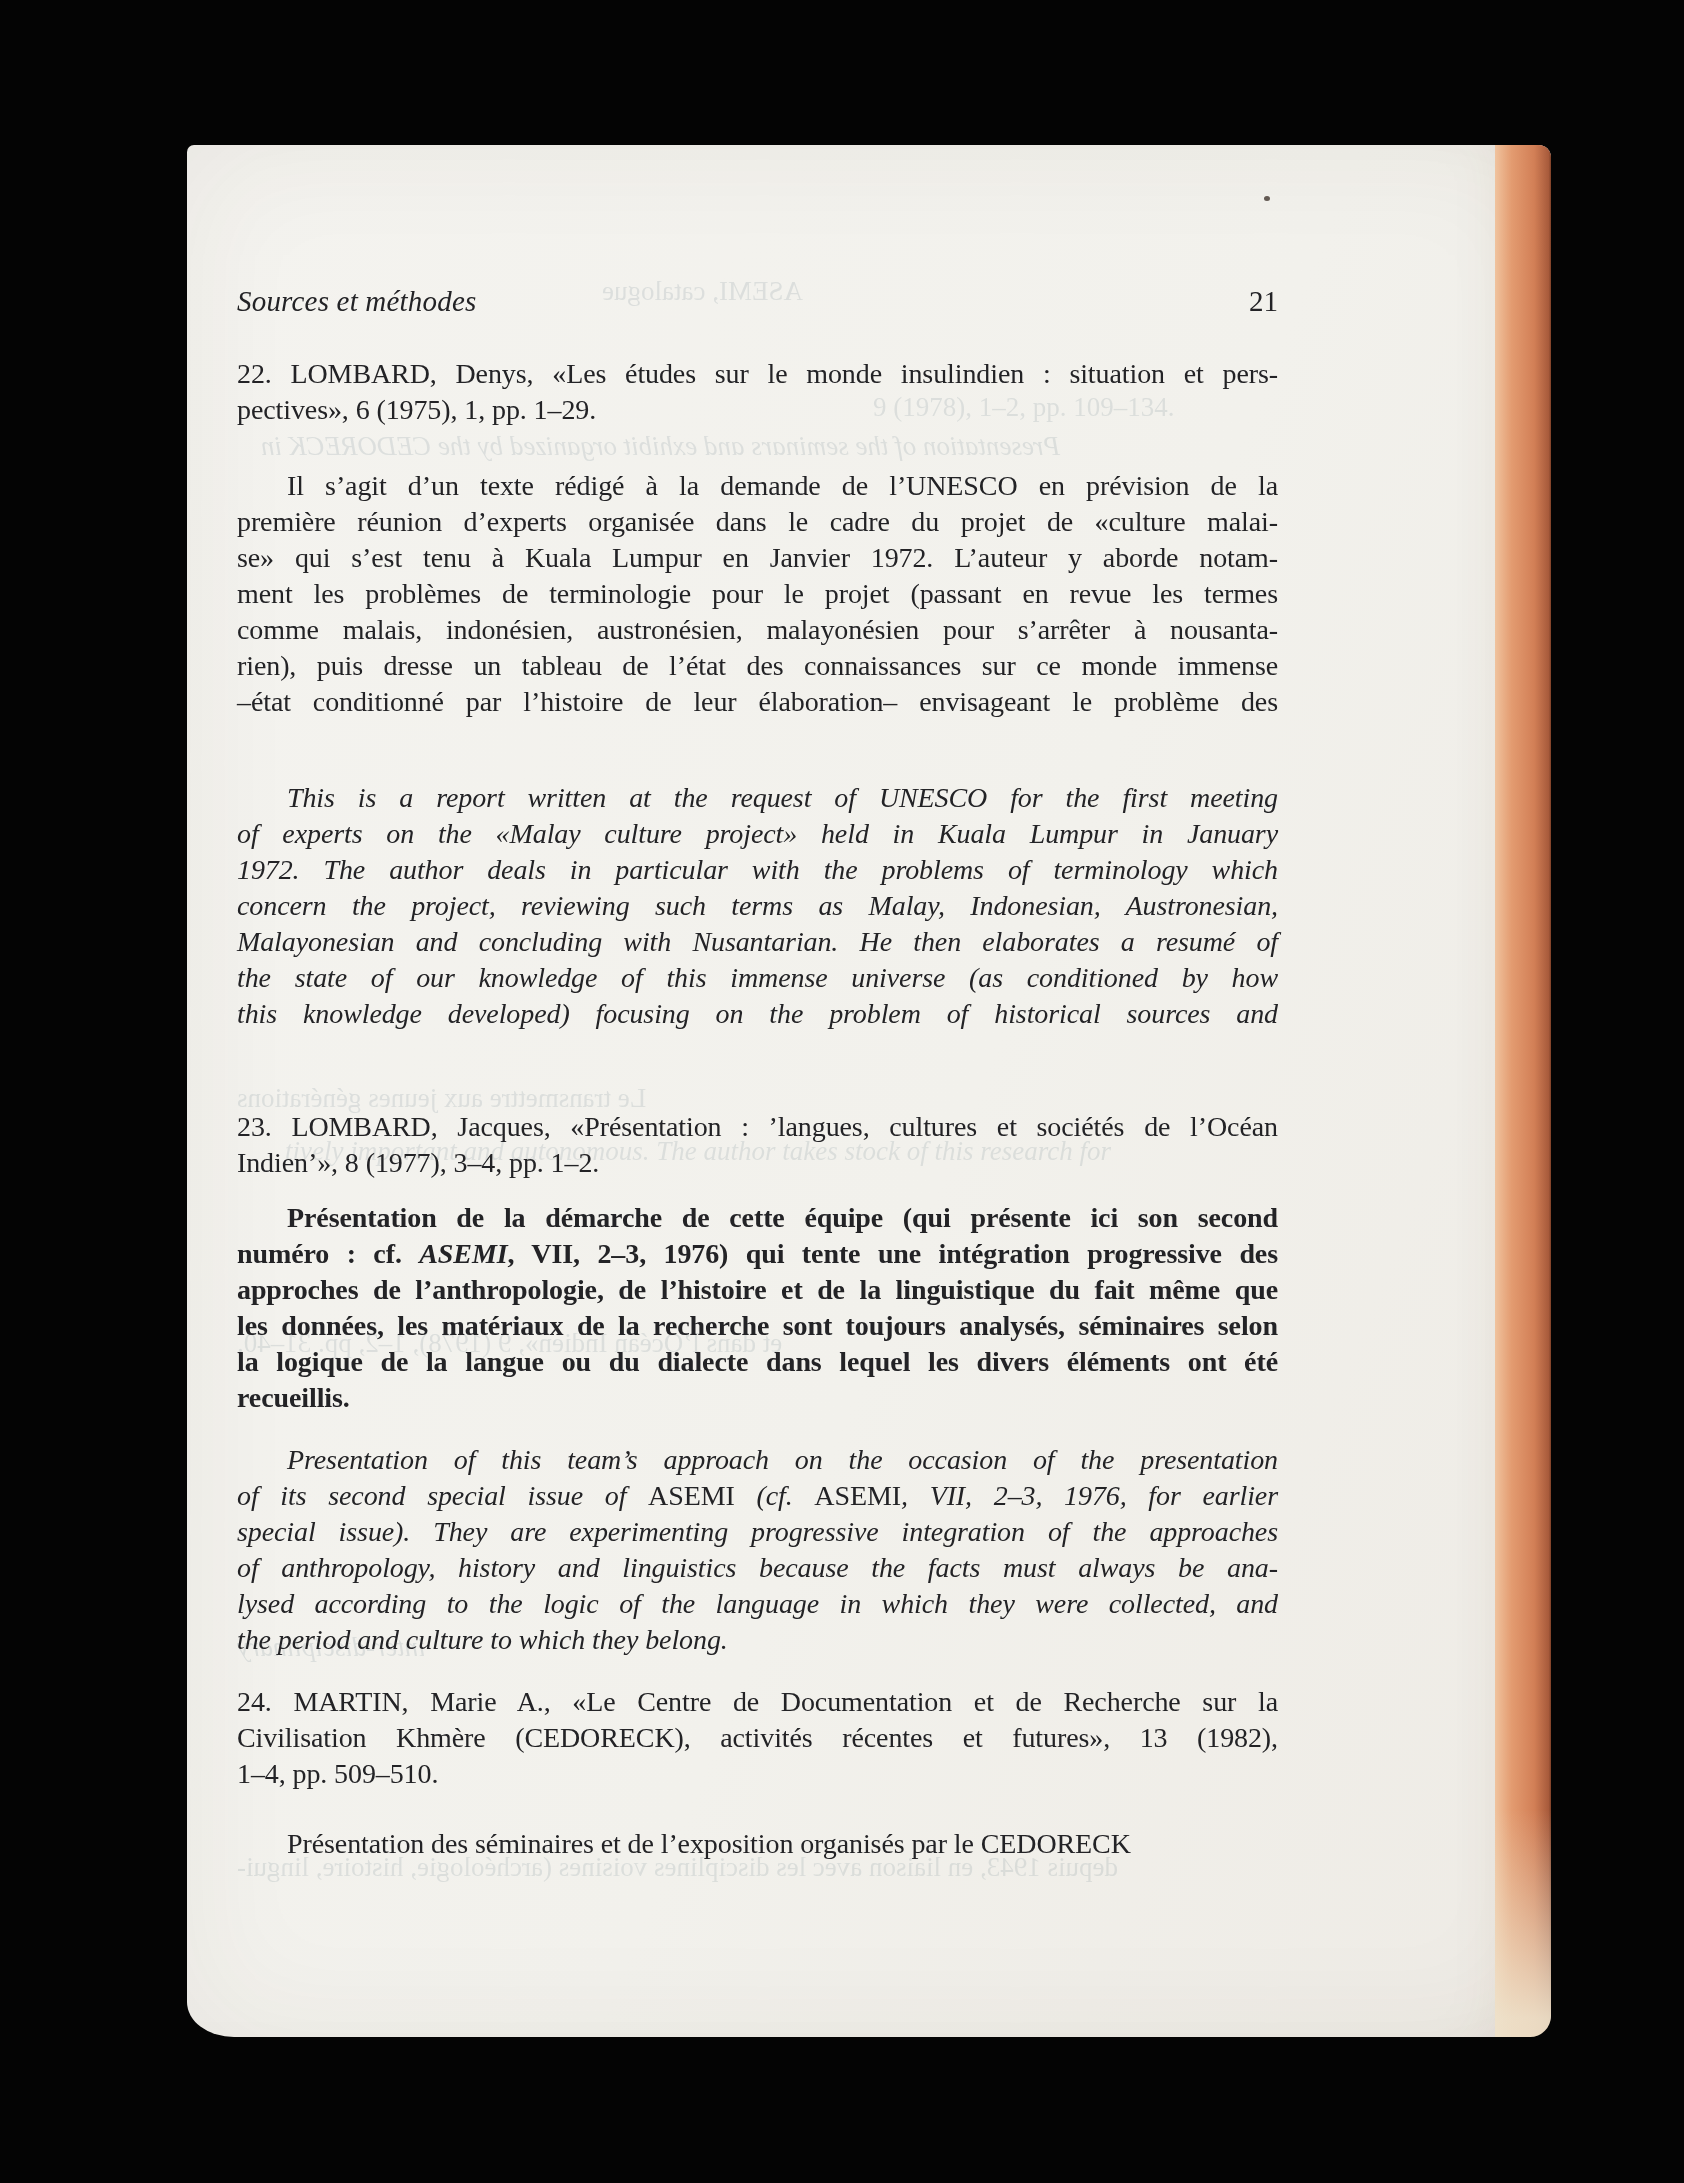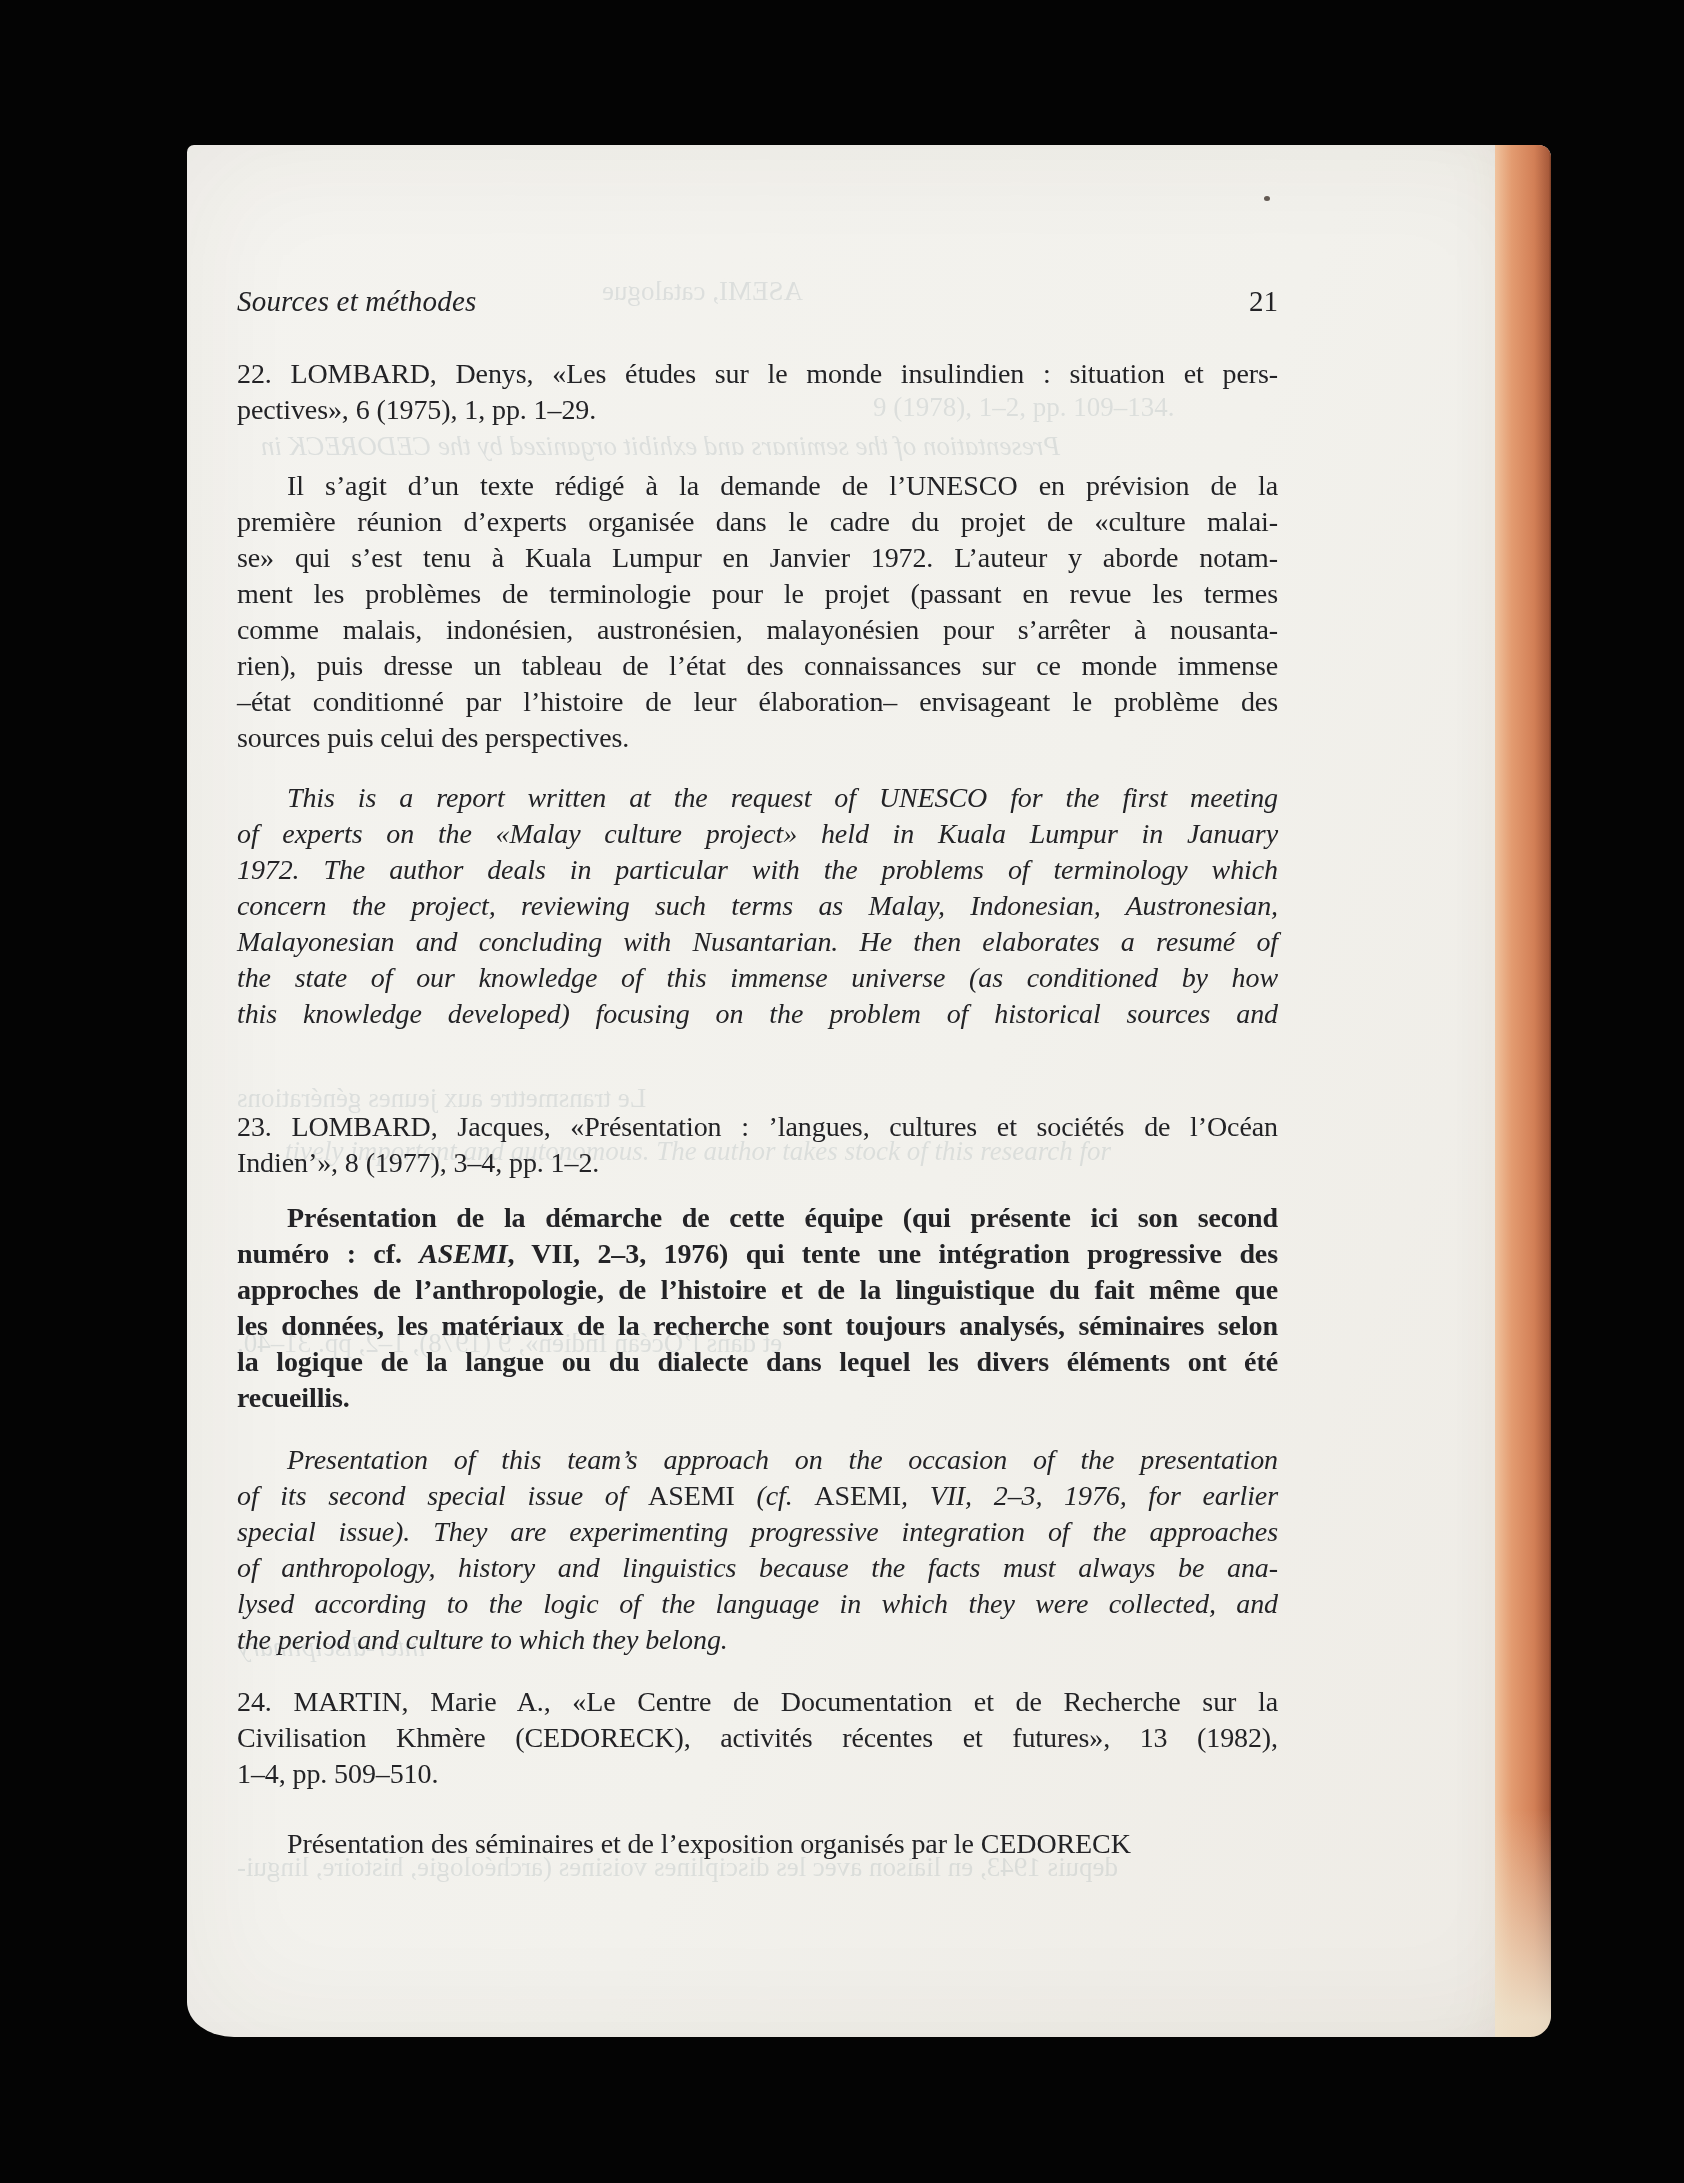--- a/index.html
+++ b/index.html
@@ -105,21 +105,20 @@
         <div class="line ll">pectives», 6 (1975), 1, pp. 1–29.</div>
       </div>
     <div class="tblock" id="b-para1">
         <div class="line jl ind">Il s’agit d’un texte rédigé à la demande de l’UNESCO en prévision de la</div>
         <div class="line jl">première réunion d’experts organisée dans le cadre du projet de «culture malai-</div>
         <div class="line jl">se» qui s’est tenu à Kuala Lumpur en Janvier 1972. L’auteur y aborde notam-</div>
         <div class="line jl">ment les problèmes de terminologie pour le projet (passant en revue les termes</div>
         <div class="line jl">comme malais, indonésien, austronésien, malayonésien pour s’arrêter à nousanta-</div>
         <div class="line jl">rien), puis dresse un tableau de l’état des connaissances sur ce monde immense</div>
         <div class="line jl">–état conditionné par l’histoire de leur élaboration– envisageant le problème des</div>
-        <div class="line ll">sources puis celui des perspectives.</div>
       </div>
     <div class="tblock it" id="b-para2">
         <div class="line jl ind">This is a report written at the request of UNESCO for the first meeting</div>
         <div class="line jl">of experts on the «Malay culture project» held in Kuala Lumpur in January</div>
         <div class="line jl">1972. The author deals in particular with the problems of terminology which</div>
         <div class="line jl">concern the project, reviewing such terms as Malay, Indonesian, Austronesian,</div>
         <div class="line jl">Malayonesian and concluding with Nusantarian. He then elaborates a resumé of</div>
         <div class="line jl">the state of our knowledge of this immense universe (as conditioned by how</div>
         <div class="line jl">this knowledge developed) focusing on the problem of historical sources and</div>
       </div>

